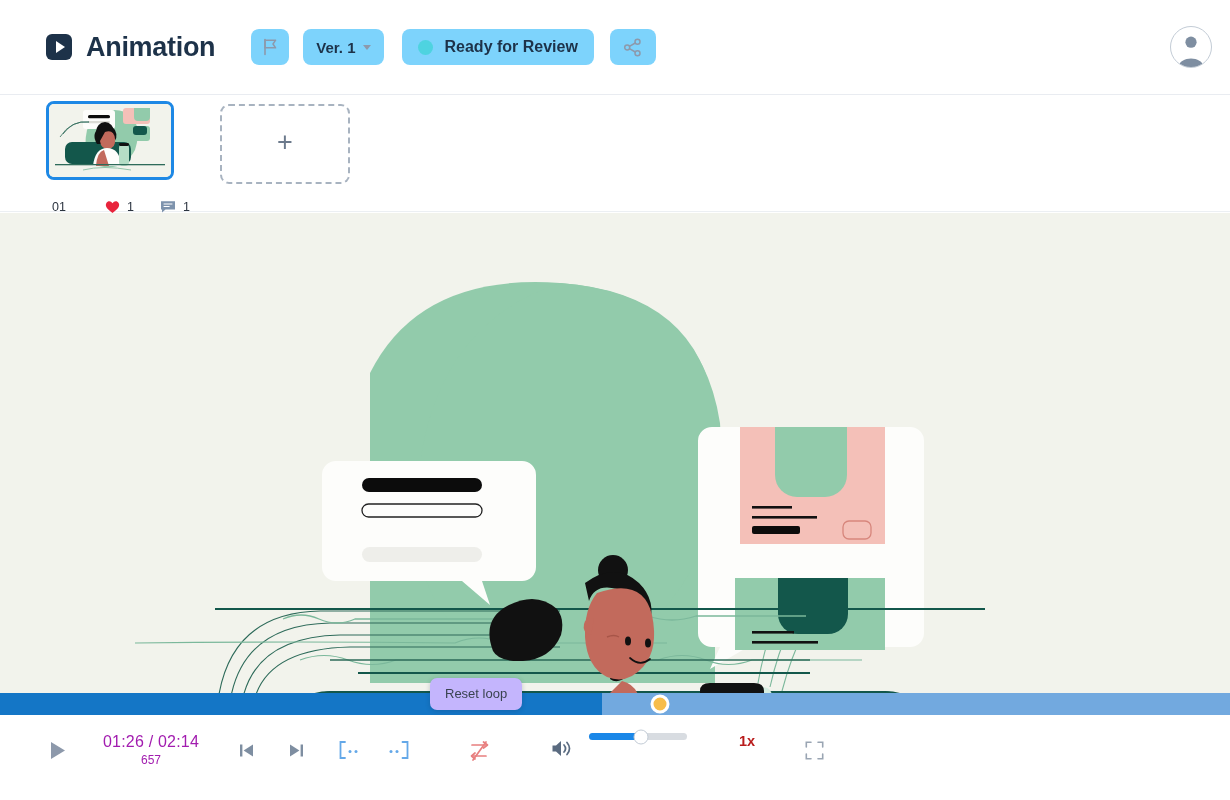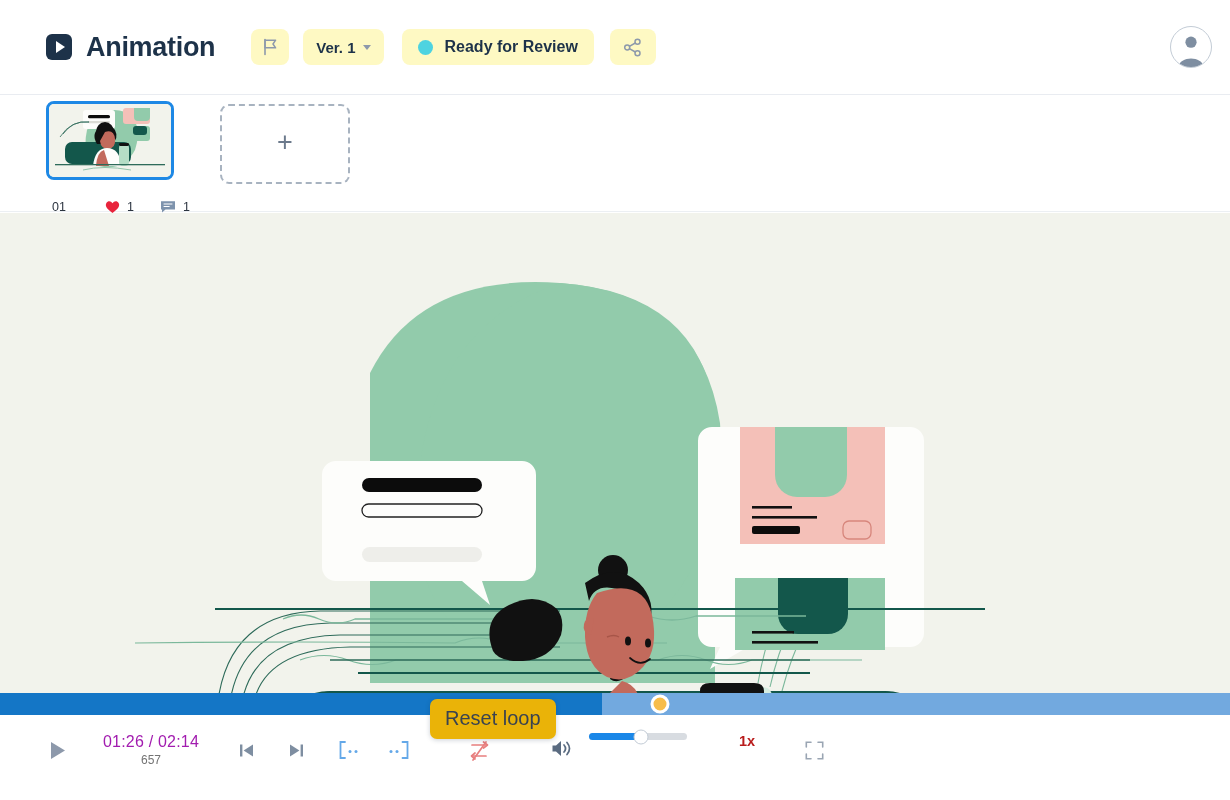--- a/index.html
+++ b/index.html
@@ -26,21 +26,21 @@
   .logo-mark .tri {
     width: 0; height: 0; border-left: 9px solid #ffffff;
     border-top: 6px solid transparent; border-bottom: 6px solid transparent;
     margin-left: 3px;
   }
   .app-title {
     font-size: 27px; font-weight: 700; color: #1d3249; letter-spacing: -0.3px;
     white-space: nowrap;
   }
   .hdr-btn {
-    height: 36px; border-radius: 8px; background: #fef9c3;
+    height: 36px; border-radius: 8px; background: #7dd3fc;
     display: flex; align-items: center; justify-content: center;
     cursor: pointer; border: none;
   }
   .flag-btn { width: 38px; margin-left: 36px; }
   .ver-btn { padding: 0 13px; gap: 7px; margin-left: 14px; }
   .ver-label { font-size: 15px; font-weight: 700; color: #1d3249; }
   .caret { width: 0; height: 0; border-left: 4px solid transparent;
            border-right: 4px solid transparent; border-top: 5px solid #8d99ab; }
   .status-btn { padding: 0 16px; gap: 12px; margin-left: 18px; }
   .status-dot { width: 15px; height: 15px; border-radius: 50%; background: #4ed3e0; flex: none; }
@@ -91,35 +91,35 @@
     position: absolute; top: 693px; left: 0; width: 1230px; height: 22px;
     background: #72a9df; cursor: pointer;
   }
   .tl-played { position: absolute; left: 0; top: 0; height: 100%; width: 602px; background: #1476c6; }
   .tl-head {
     position: absolute; top: 50%; left: 660px; transform: translate(-50%, -50%);
     width: 19px; height: 19px; border-radius: 50%;
     background: #f7bd4a; border: 3px solid #ffffff; cursor: grab;
   }
   .tooltip {
-    position: absolute; left: 430px; top: 699px; padding: 8px 15px 9px;
-    background: #eab308; border-radius: 7px; font-size: 20px; color: #3a4350;
+    position: absolute; left: 430px; top: 678px; padding: 8px 15px 9px;
+    background: #c4b5fd; border-radius: 7px; font-size: 13px; color: #3a4350;
     box-shadow: 0 1px 5px rgba(20,40,70,0.22); white-space: nowrap; z-index: 5;
   }
 
   
   .controls {
     position: absolute; top: 715px; left: 0; width: 1230px; height: 85px;
     background: #ffffff; display: flex; align-items: flex-start; padding-top: 18px;
   }
   .ctrl { display: flex; align-items: center; justify-content: center; cursor: pointer; }
   .play-btn { width: 34px; height: 34px; margin-left: 41px; }
   .time-block { margin-left: 14px; width: 124px; text-align: center; }
   .time-main { font-size: 16px; color: #a21caf; font-weight: 400; letter-spacing: 0.2px; }
-  .time-frame { font-size: 12px; color: #737373; margin-top: 2px; }
+  .time-frame { font-size: 12px; color: #a21caf; margin-top: 2px; }
   .skip-btn { width: 34px; height: 34px; }
   .skip-prev { margin-left: 16px; }
   .skip-next { margin-left: 16px; }
   .bracket-btn { width: 34px; height: 34px; margin-left: 20px; }
   .bracket-btn.second { margin-left: 14px; }
   .loop-btn { width: 36px; height: 36px; margin-left: 48px; }
   .vol-btn { width: 30px; height: 30px; margin-left: 48px; }
   .vol-slider {
     width: 98px; height: 7px; background: #d8dce1; border-radius: 4px;
     margin-left: 12px; position: relative; cursor: pointer;

